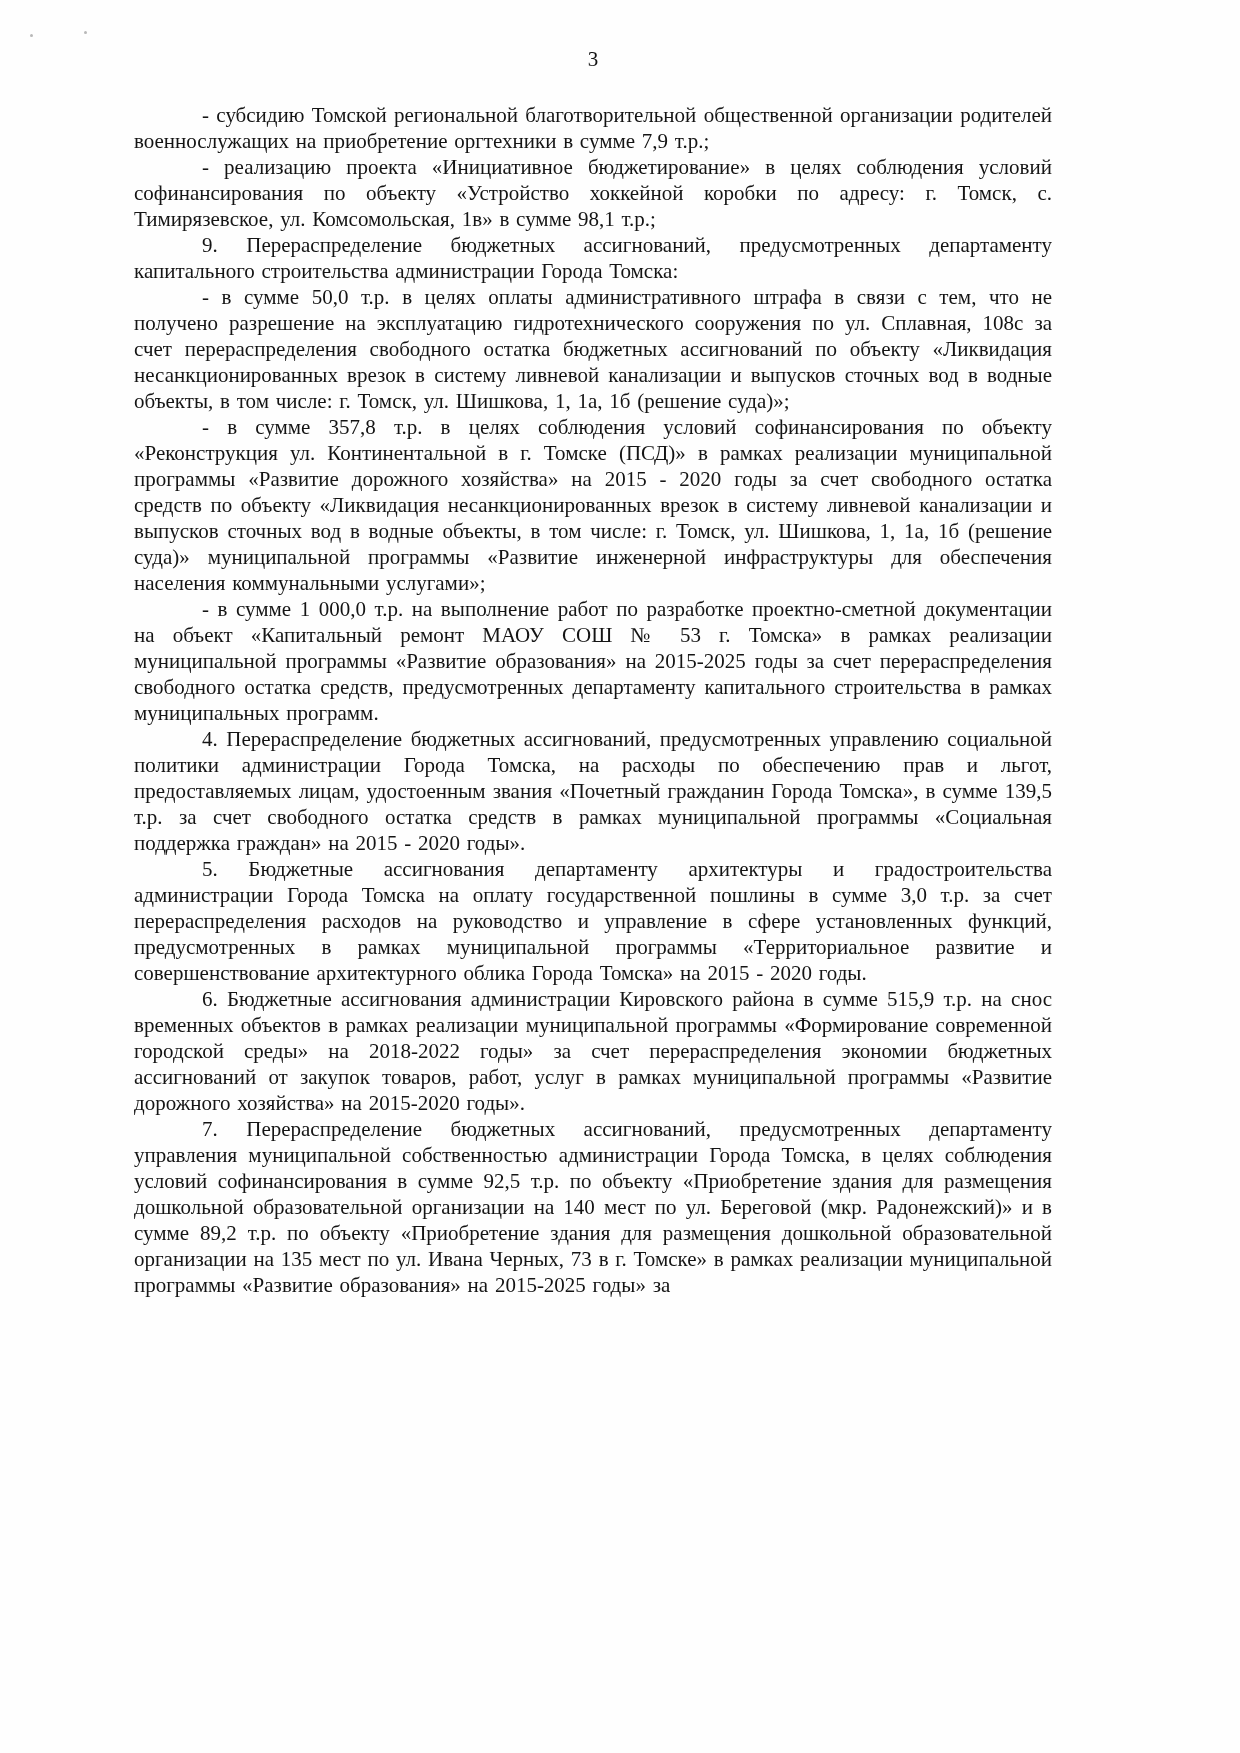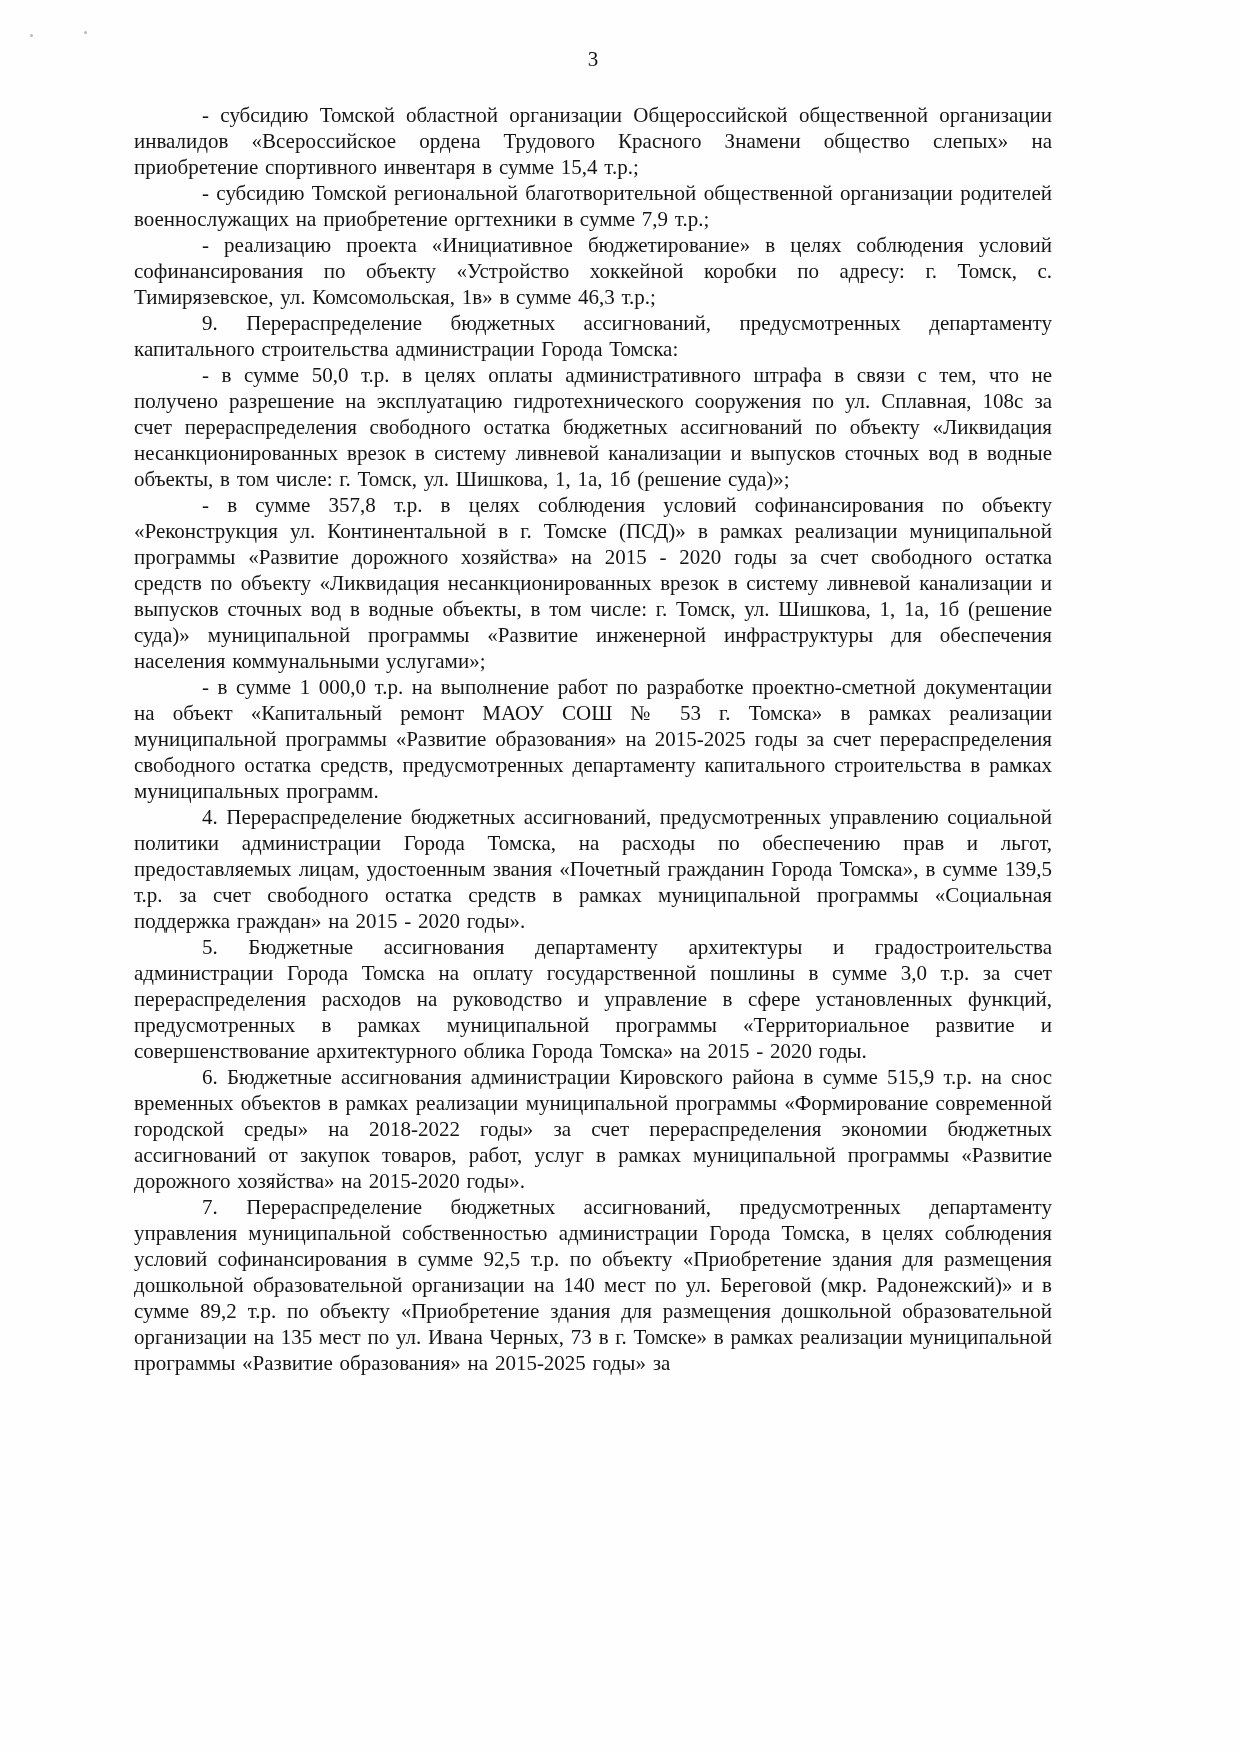--- a/index.html
+++ b/index.html
@@ -50,23 +50,22 @@
 </style>
 </head>
 <body>
 
 <div class="speck speck-1"></div>
 <div class="speck speck-2"></div>
 
 <div class="page">
   <div class="page-number">3</div>
   <div class="paragraphs">
-      <p class="para">- субсидию Томской областной организации Общероссийской общественной организации инвалидов «Всероссийское ордена Трудового Красного Знамени общество слепых» на приобретение спортивного инвентаря в сумме 15,4 т.р.;</p>
       <p class="para">- субсидию Томской региональной благотворительной общественной организации родителей военнослужащих на приобретение оргтехники в сумме 7,9 т.р.;</p>
-      <p class="para">- реализацию проекта «Инициативное бюджетирование» в целях соблюдения условий софинансирования по объекту «Устройство хоккейной коробки по адресу: г. Томск, с. Тимирязевское, ул. Комсомольская, 1в» в сумме 46,3 т.р.;</p>
+      <p class="para">- реализацию проекта «Инициативное бюджетирование» в целях соблюдения условий софинансирования по объекту «Устройство хоккейной коробки по адресу: г. Томск, с. Тимирязевское, ул. Комсомольская, 1в» в сумме 98,1 т.р.;</p>
       <p class="para">9. Перераспределение бюджетных ассигнований, предусмотренных департаменту капитального строительства администрации Города Томска:</p>
       <p class="para">- в сумме 50,0 т.р. в целях оплаты административного штрафа в связи с тем, что не получено разрешение на эксплуатацию гидротехнического сооружения по ул. Сплавная, 108с за счет перераспределения свободного остатка бюджетных ассигнований по объекту «Ликвидация несанкционированных врезок в систему ливневой канализации и выпусков сточных вод в водные объекты, в том числе: г. Томск, ул. Шишкова, 1, 1а, 1б (решение суда)»;</p>
       <p class="para">- в сумме 357,8 т.р. в целях соблюдения условий софинансирования по объекту «Реконструкция ул. Континентальной в г. Томске (ПСД)» в рамках реализации муниципальной программы «Развитие дорожного хозяйства» на 2015 - 2020 годы за счет свободного остатка средств по объекту «Ликвидация несанкционированных врезок в систему ливневой канализации и выпусков сточных вод в водные объекты, в том числе: г. Томск, ул. Шишкова, 1, 1а, 1б (решение суда)» муниципальной программы «Развитие инженерной инфраструктуры для обеспечения населения коммунальными услугами»;</p>
       <p class="para">- в сумме 1 000,0 т.р. на выполнение работ по разработке проектно-сметной документации на объект «Капитальный ремонт МАОУ СОШ № 53 г. Томска» в рамках реализации муниципальной программы «Развитие образования» на 2015-2025 годы за счет перераспределения свободного остатка средств, предусмотренных департаменту капитального строительства в рамках муниципальных программ.</p>
       <p class="para">4. Перераспределение бюджетных ассигнований, предусмотренных управлению социальной политики администрации Города Томска, на расходы по обеспечению прав и льгот, предоставляемых лицам, удостоенным звания «Почетный гражданин Города Томска», в сумме 139,5 т.р. за счет свободного остатка средств в рамках муниципальной программы «Социальная поддержка граждан» на 2015 - 2020 годы».</p>
       <p class="para">5. Бюджетные ассигнования департаменту архитектуры и градостроительства администрации Города Томска на оплату государственной пошлины в сумме 3,0 т.р. за счет перераспределения расходов на руководство и управление в сфере установленных функций, предусмотренных в рамках муниципальной программы «Территориальное развитие и совершенствование архитектурного облика Города Томска» на 2015 - 2020 годы.</p>
       <p class="para">6. Бюджетные ассигнования администрации Кировского района в сумме 515,9 т.р. на снос временных объектов в рамках реализации муниципальной программы «Формирование современной городской среды» на 2018-2022 годы» за счет перераспределения экономии бюджетных ассигнований от закупок товаров, работ, услуг в рамках муниципальной программы «Развитие дорожного хозяйства» на 2015-2020 годы».</p>
       <p class="para">7. Перераспределение бюджетных ассигнований, предусмотренных департаменту управления муниципальной собственностью администрации Города Томска, в целях соблюдения условий софинансирования в сумме 92,5 т.р. по объекту «Приобретение здания для размещения дошкольной образовательной организации на 140 мест по ул. Береговой (мкр. Радонежский)» и в сумме 89,2 т.р. по объекту «Приобретение здания для размещения дошкольной образовательной организации на 135 мест по ул. Ивана Черных, 73 в г. Томске» в рамках реализации муниципальной программы «Развитие образования» на 2015-2025 годы» за</p>
     </div>
 </div>

